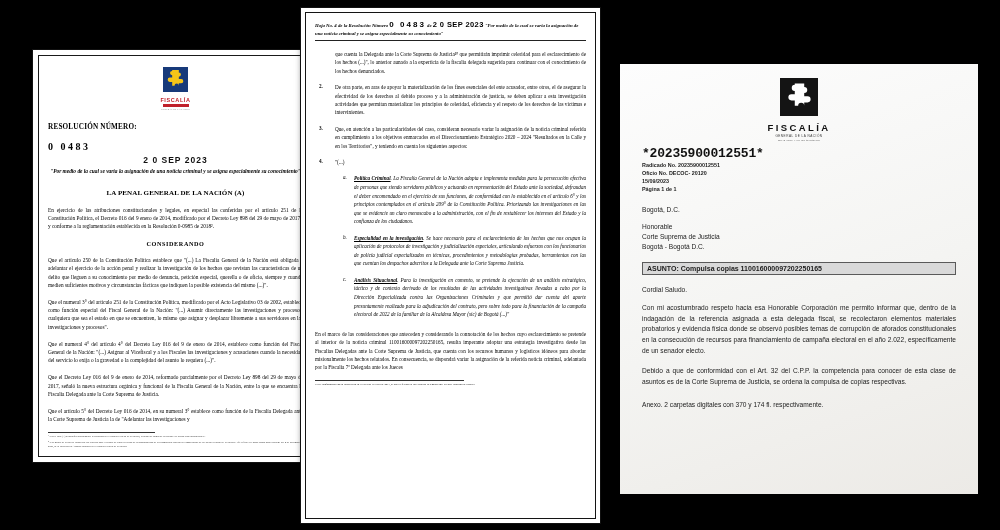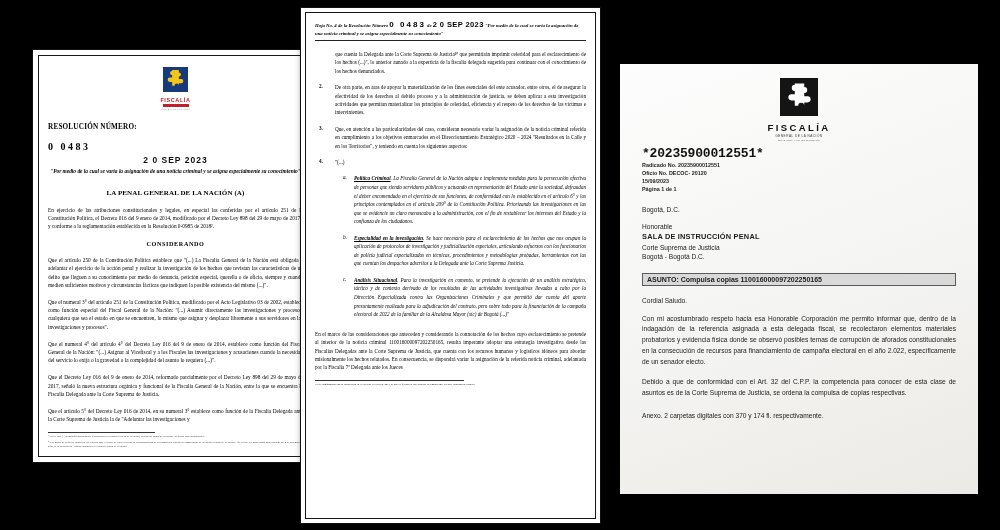--- a/index.html
+++ b/index.html
@@ -198,21 +198,20 @@
         <div class="d3-radline">Radicado No.  20235900012551</div>
         <div class="d3-radline">Oficio No. DECOC- 20120</div>
         <div class="d3-radline">15/09/2023</div>
         <div class="d3-radline">Página 1 de 1</div>
       </div>
 
       <div class="d3-city">Bogotá, D.C.</div>
 
       <div class="d3-addr">
         <div>Honorable</div>
-        <div class="b">SALA DE INSTRUCCIÓN PENAL</div>
         <div>Corte Suprema de Justicia</div>
         <div>Bogotá - Bogotá D.C.</div>
       </div>
 
       <div class="d3-asunto">ASUNTO: Compulsa copias 110016000097202250165</div>
 
       <div class="d3-cordial">Cordial Saludo.</div>
 
       <div class="d3-para">Con mi acostumbrado respeto hacia esa Honorable Corporación me permito informar que, dentro de la indagación de la referencia asignada a esta delegada fiscal, se recolectaron elementos materiales probatorios y evidencia física donde se observó posibles temas de corrupción de aforados constitucionales en la consecución de recursos para financiamiento de campaña electoral en el año 2.022, específicamente de un senador electo.</div>
       <div class="d3-para">Debido a que de conformidad con el Art. 32 del C.P.P. la competencia para conocer de esta clase de asuntos es de la Corte Suprema de Justicia, se ordena la compulsa de copias respectivas.</div>

